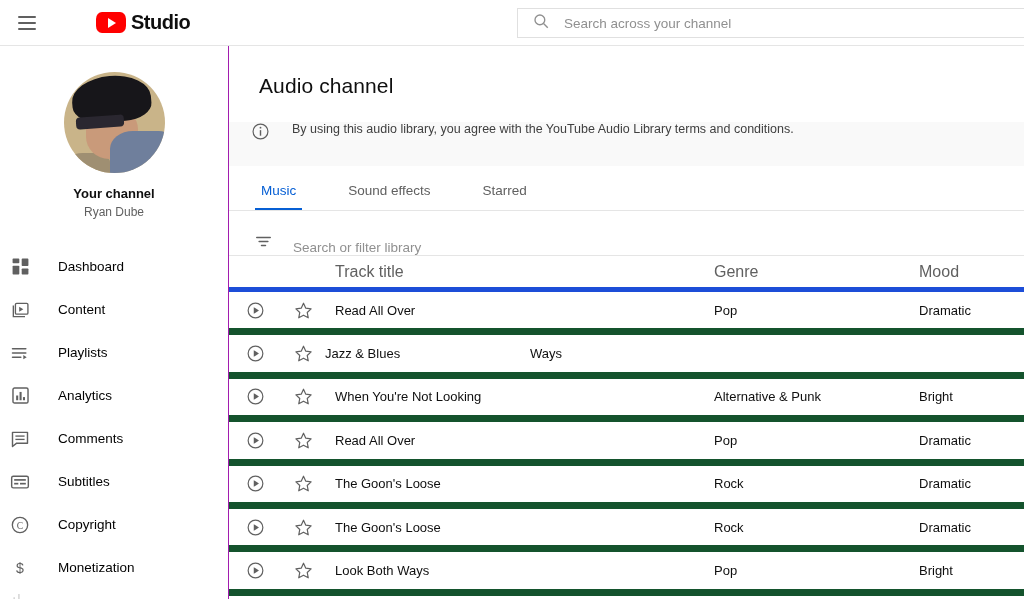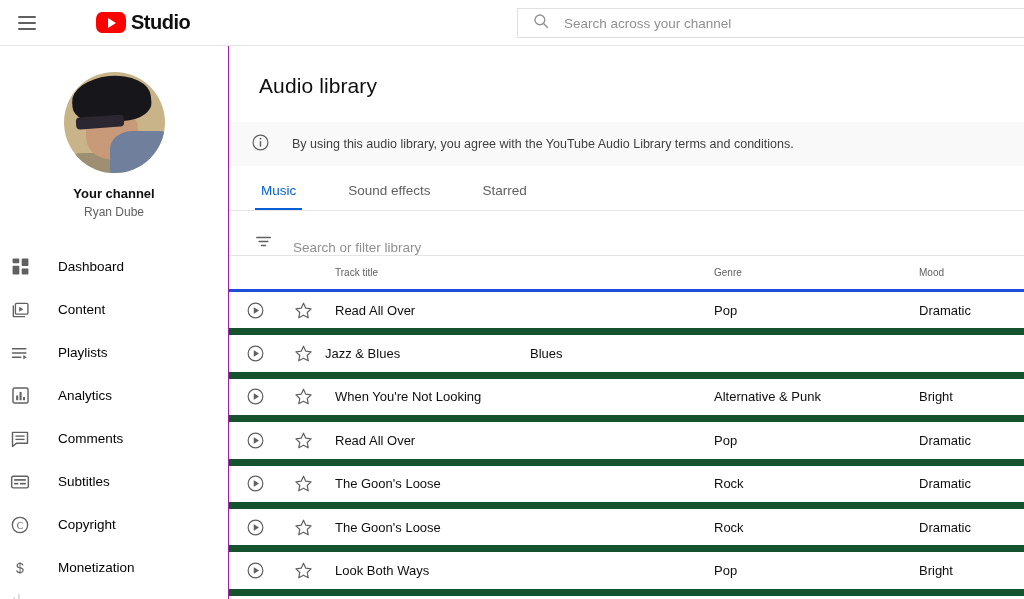--- a/index.html
+++ b/index.html
@@ -159,21 +159,21 @@
   }
   #page-title {
     font-size: 21px; color: #0f0f0f;
     padding: 28px 0 0 30px;
     letter-spacing: .1px;
   }
   #notice {
     margin-top: 24px;
     height: 44px;
     background: #f9f9f9;
-    display: flex; align-items: center;
+    display: flex; align-items: flex-start;
     padding-left: 22px;
   }
   #notice .n-text {
     margin-left: 22px;
     font-size: 12.5px; color: #404040;
   }
 
   #tabs {
     height: 45px;
     display: flex; align-items: flex-end;
@@ -208,22 +208,22 @@
     font-family: "Liberation Sans", sans-serif;
     font-size: 13.5px; color: #606060;
     width: 420px; padding: 0;
   }
   #filter-input::placeholder { color: #909090; }
 
   
   #thead {
     height: 36px;
     display: flex; align-items: center;
-    border-bottom: 3px solid #1d4ed8;
-    font-size: 10px; color: #606060;
+    border-bottom: 5px solid #1d4ed8;
+    font-size: 16px; color: #606060;
   }
   .row {
     height: 43.4px;
     display: flex; align-items: center;
     border-bottom: 7px solid #14532d;
     font-size: 13px; color: #0f0f0f;
   }
   .c-play  { width: 52px; display: flex; justify-content: center; flex:0 0 52px; }
   .c-star  { width: 44px; display: flex; justify-content: center; flex:0 0 44px; }
   .c-title { flex: 0 0 389px; padding-left: 10px; }
@@ -374,21 +374,21 @@
         </svg>
       </span>
       <span class="n-label"></span>
     </div>
 
   </div>
 </div>
 
 <div id="main">
 
-  <div id="page-title">Audio library</div>
+  <div id="page-title">Audio channel</div>
 
   <div id="notice">
     <span>
       <svg width="19" height="19" viewBox="0 0 24 24">
         <circle cx="12" cy="12" r="9.4" fill="none" stroke="#606060" stroke-width="1.5"></circle>
         <rect x="11.1" y="10.3" width="1.8" height="7" fill="#606060"></rect>
         <circle cx="12" cy="7.2" r="1.15" fill="#606060"></circle>
       </svg>
     </span>
     <span class="n-text">By using this audio library, you agree with the YouTube Audio Library terms and conditions.</span>
@@ -451,21 +451,21 @@
       </span>
     </div>
     <div class="c-star">
       <span class="ico-btn">
         <svg width="19" height="19" viewBox="0 0 24 24" fill="none" stroke="#606060" stroke-width="1.5" stroke-linejoin="round">
           <polygon points="12,2.8 14.9,9.1 21.6,9.9 16.7,14.5 18,21.2 12,17.9 6,21.2 7.3,14.5 2.4,9.9 9.1,9.1"></polygon>
         </svg>
       </span>
     </div>
     <div class="c-genre">Jazz &amp; Blues</div>
-    <div class="c-mood">Blues</div>
+    <div class="c-mood">Ways</div>
   </div>
 
   <div class="row">
     <div class="c-play">
       <span class="ico-btn">
         <svg width="19" height="19" viewBox="0 0 24 24">
           <circle cx="12" cy="12" r="9.3" fill="none" stroke="#606060" stroke-width="1.5"></circle>
           <polygon points="9.8,7.8 9.8,16.2 16.4,12" fill="#606060"></polygon>
         </svg>
       </span>

